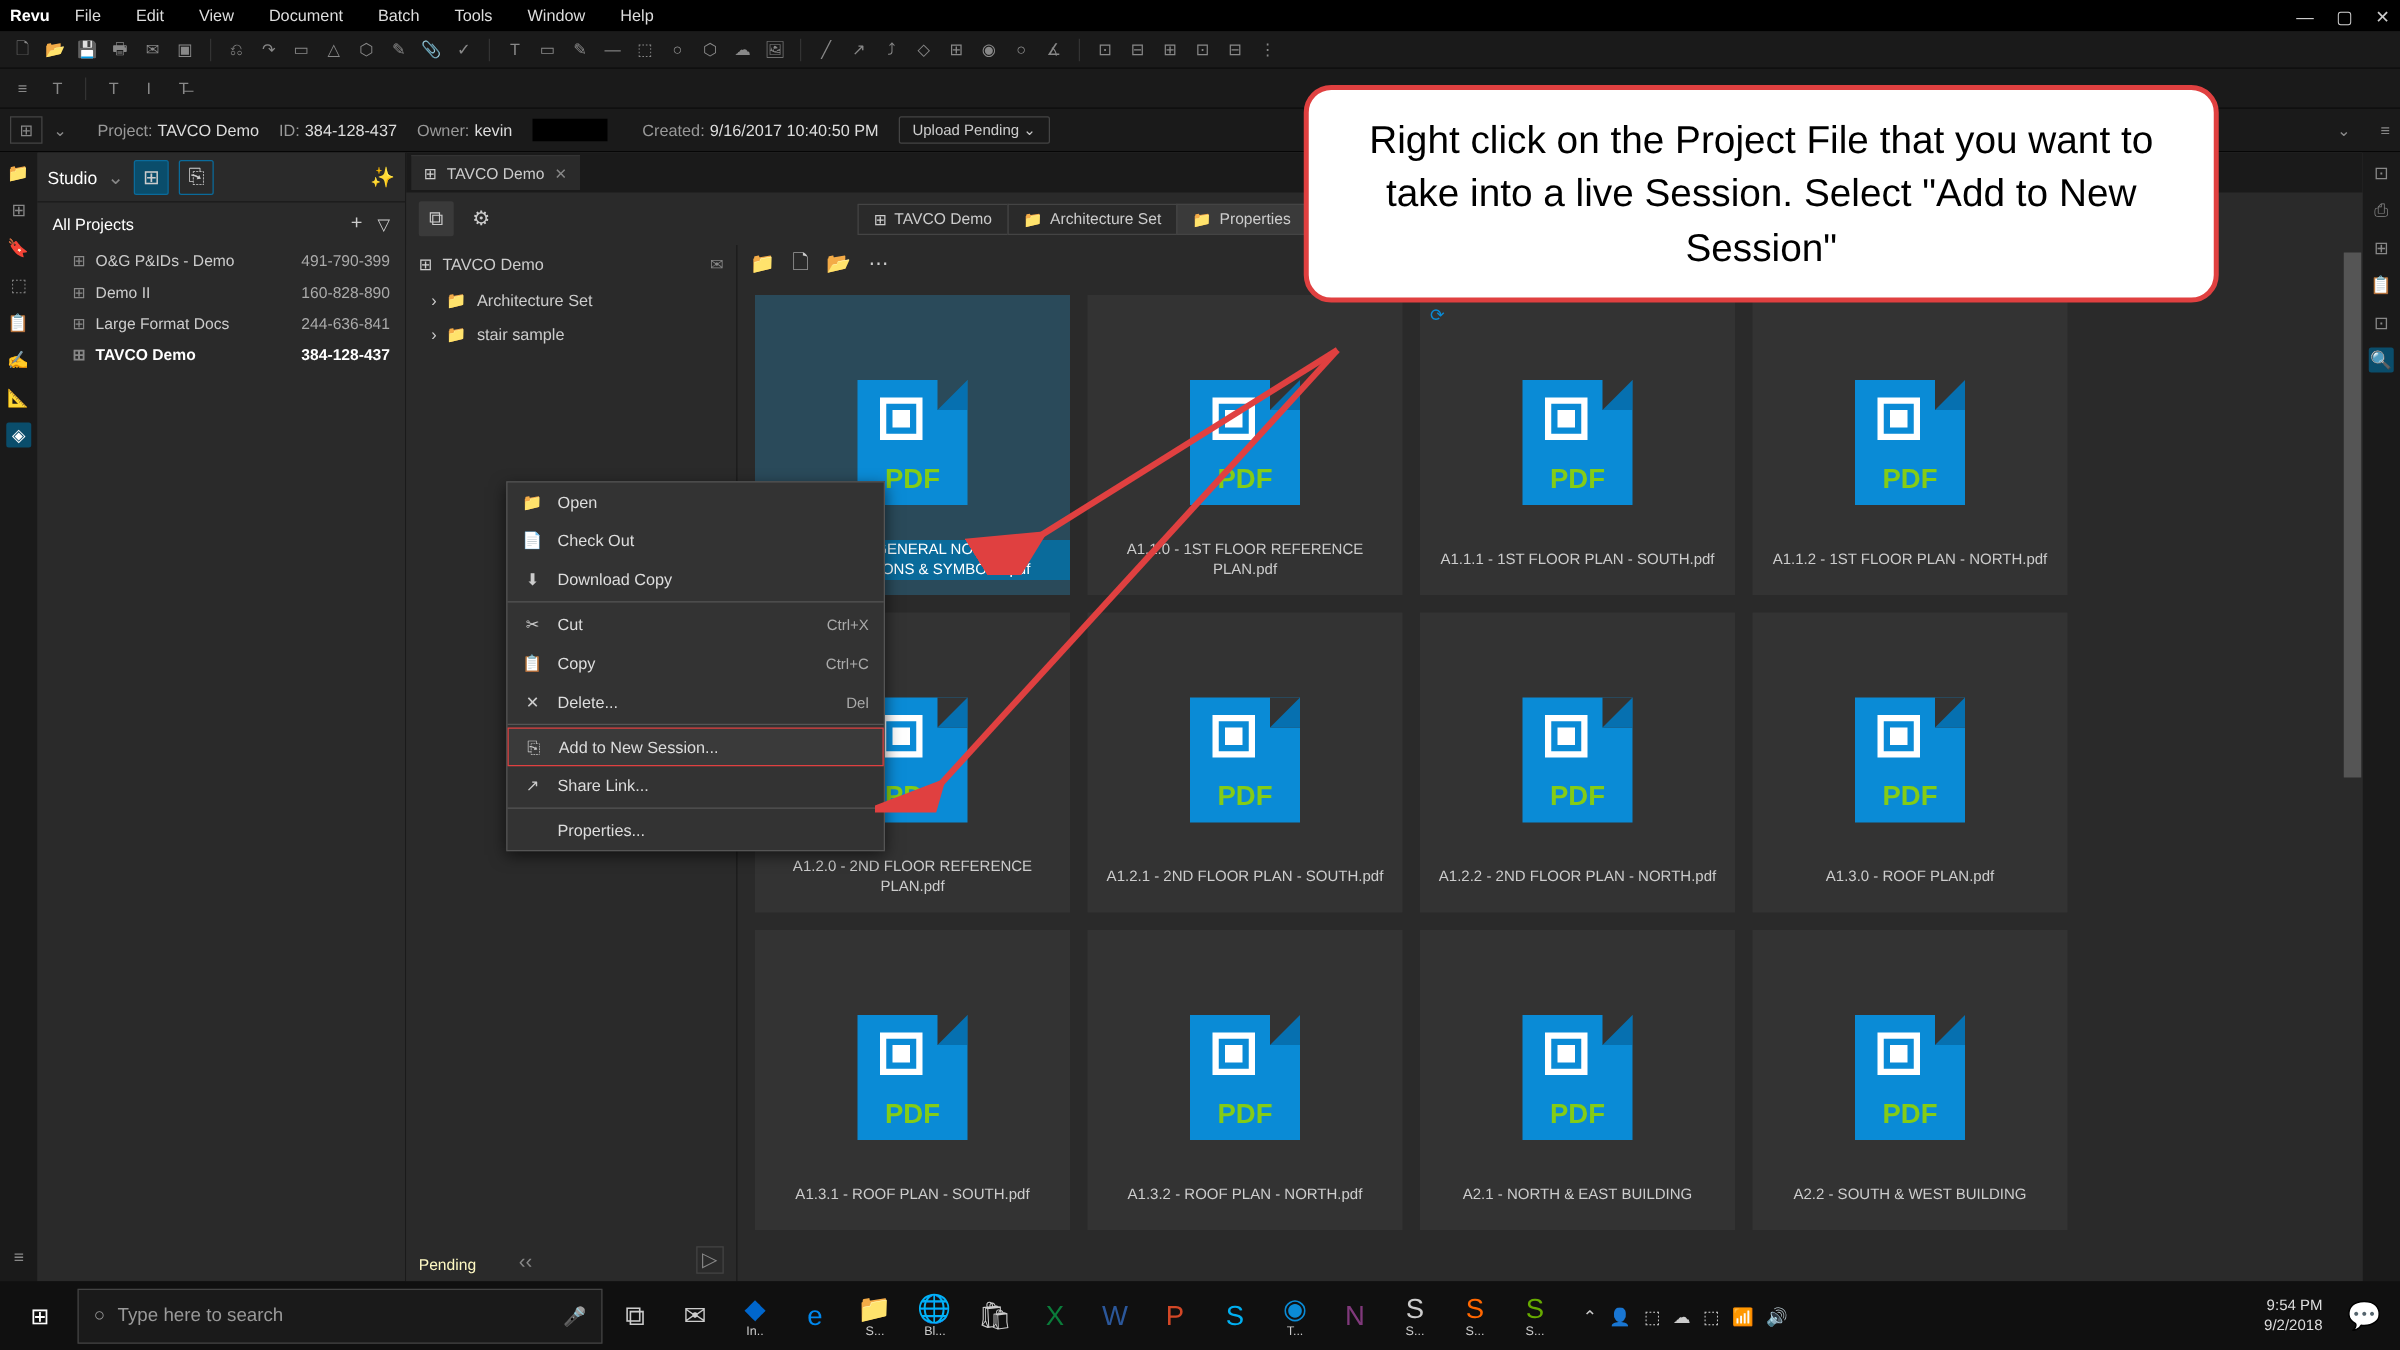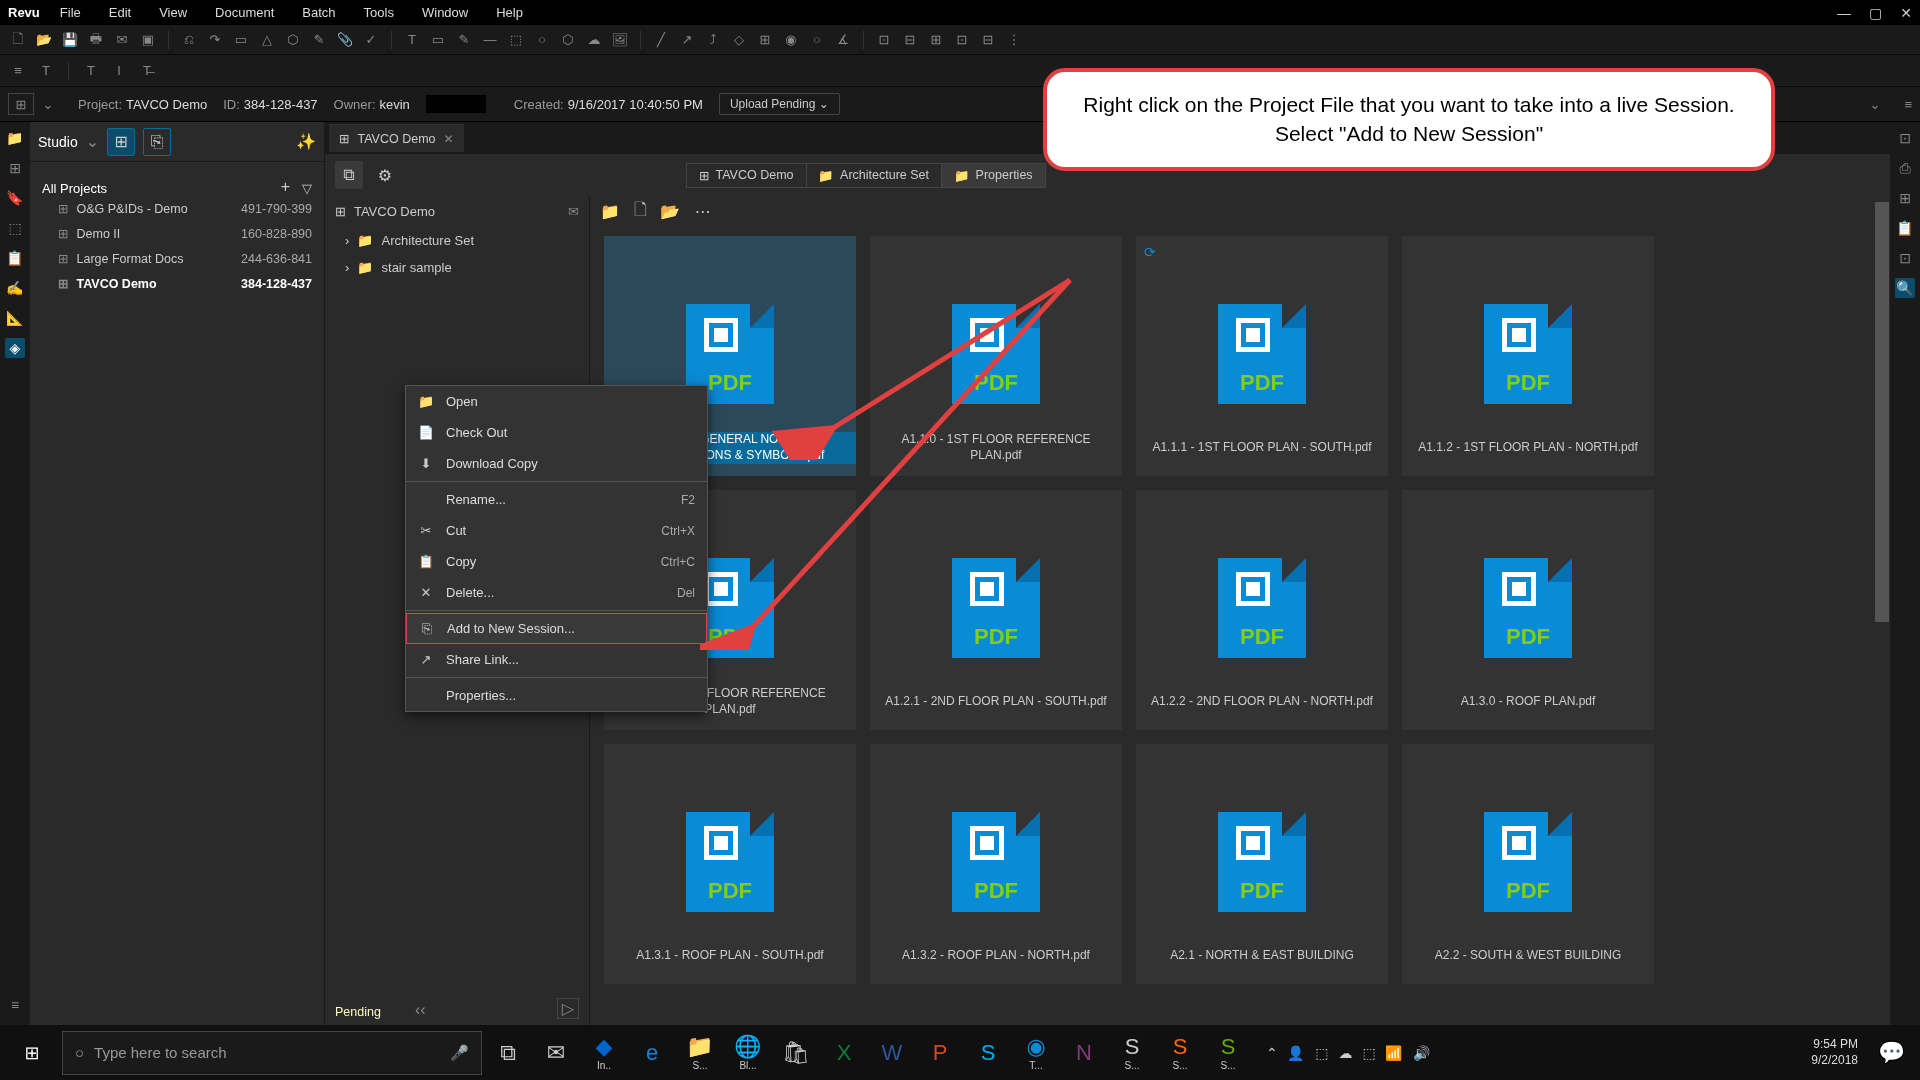--- a/index.html
+++ b/index.html
@@ -22,21 +22,21 @@
 .railL .ri.active{background:#0a4d6b;color:#fff;border-radius:2px;padding:2px}
 .railR{width:30px;background:#1a1a1a;display:flex;flex-direction:column;align-items:center;padding-top:6px;gap:10px}
 .railR .ri{width:20px;height:20px;color:#888;display:flex;align-items:center;justify-content:center;font-size:14px}
 .railR .ri.search{background:#0a4d6b;color:#fff;border-radius:2px;padding:2px}
 .sidebar{width:295px;background:#2a2a2a;border-right:1px solid #1a1a1a;display:flex;flex-direction:column}
 .sb-head{height:40px;display:flex;align-items:center;padding:0 8px;gap:8px;border-bottom:1px solid #1a1a1a}
 .sb-head .title{color:#fff;font-size:14px}
 .sb-head .iconbtn{width:28px;height:28px;border:1px solid #0a6b9b;display:flex;align-items:center;justify-content:center;color:#ccc;border-radius:2px}
 .sb-head .iconbtn.filled{background:#0a4d6b}
 .sb-head .wand{margin-left:auto;color:#ccc}
-.sb-sub{height:34px;display:flex;align-items:flex-end;padding:0 12px;font-size:13px;color:#fff}
+.sb-sub{height:34px;display:flex;align-items:center;padding:0 12px;font-size:13px;color:#fff}
 .sb-sub .plus{margin-left:auto;margin-right:12px;color:#ccc;font-size:16px}
 .sb-sub .funnel{color:#ccc}
 .proj{display:flex;align-items:center;padding:5px 12px 5px 28px;font-size:12.5px;color:#ccc}
 .proj .pname{flex:1}
 .proj .pid{color:#aaa}
 .proj.active{color:#fff;font-weight:bold}
 .proj.active .pid{color:#fff}
 .proj .picon{margin-right:8px;color:#888}
 .content{flex:1;background:#2a2a2a;display:flex;flex-direction:column;position:relative}
 .tabrow{height:32px;background:#1a1a1a;display:flex;align-items:center;padding-left:4px}
@@ -69,21 +69,21 @@
 .pdf-icon .txt{position:absolute;bottom:8px;width:100%;text-align:center;color:#84cc16;font-weight:bold;font-size:22px}
 .tname{color:#ccc;font-size:12px;text-align:center;padding:0 8px;line-height:1.3;height:32px;display:flex;align-items:center;justify-content:center}
 .scrollb{width:16px;background:#2a2a2a;position:absolute;right:0;top:0;bottom:0}
 .scrollb .thumb{width:14px;height:420px;background:#555;margin:1px;margin-top:6px}
 .ctx{position:absolute;left:405px;top:385px;width:303px;background:#333;border:1px solid #555;box-shadow:0 4px 12px rgba(0,0,0,0.6);z-index:50}
 .ctx .row{height:31px;display:flex;align-items:center;padding:0 12px;font-size:13px;color:#ddd;gap:12px}
 .ctx .row.hl{border:1.5px solid #e04040;background:#3a3a3a}
 .ctx .sep{height:1px;background:#555;margin:2px 0}
 .ctx .sc{margin-left:auto;color:#aaa;font-size:12px}
 .ctx .ic{width:16px;text-align:center;color:#ccc}
-.callout{position:absolute;right:145px;top:68px;width:732px;background:#fff;border:4px solid #e04040;border-radius:22px;padding:18px 28px;z-index:60;color:#000;font-size:21px;text-align:center;line-height:1.4}
+.callout{position:absolute;right:145px;top:68px;width:732px;background:#fff;border:4px solid #e04040;border-radius:22px;padding:18px 28px;z-index:60;color:#000;font-size:31px;text-align:center;line-height:1.4}
 .taskbar{position:absolute;bottom:0;left:0;right:0;height:55px;background:#101010;display:flex;align-items:center;padding:0 6px;gap:4px}
 .taskbar .win{width:52px;height:44px;display:flex;align-items:center;justify-content:center;color:#fff;font-size:18px}
 .taskbar .search{flex:0 0 420px;height:44px;background:#1a1a1a;border:1px solid #444;display:flex;align-items:center;padding:0 12px;color:#999;font-size:15px;gap:10px}
 .taskbar .search .mic{margin-left:auto}
 .taskbar .tb{width:44px;height:44px;display:flex;flex-direction:column;align-items:center;justify-content:center;font-size:10px;color:#ccc}
 .taskbar .tb .ic2{font-size:22px}
 .taskbar .tb .lbl2{font-size:10px}
 .taskbar .clock{margin-left:auto;text-align:right;font-size:12px;color:#ddd;padding-right:8px;line-height:1.3}
 .sys{display:flex;gap:10px;color:#ccc;font-size:14px;margin-left:12px}
 svg.arr{position:absolute;z-index:55;pointer-events:none}
@@ -445,25 +445,20 @@
     <div class="row">
       <span class="ic">📄</span>
       <span>Check Out</span>
     </div>
     <div class="row">
       <span class="ic">⬇</span>
       <span>Download Copy</span>
     </div>
     <div class="sep"></div>
     <div class="row">
-      <span class="ic"></span>
-      <span>Rename...</span>
-      <span class="sc">F2</span>
-    </div>
-    <div class="row">
       <span class="ic">✂</span>
       <span>Cut</span>
       <span class="sc">Ctrl+X</span>
     </div>
     <div class="row">
       <span class="ic">📋</span>
       <span>Copy</span>
       <span class="sc">Ctrl+C</span>
     </div>
     <div class="row">

